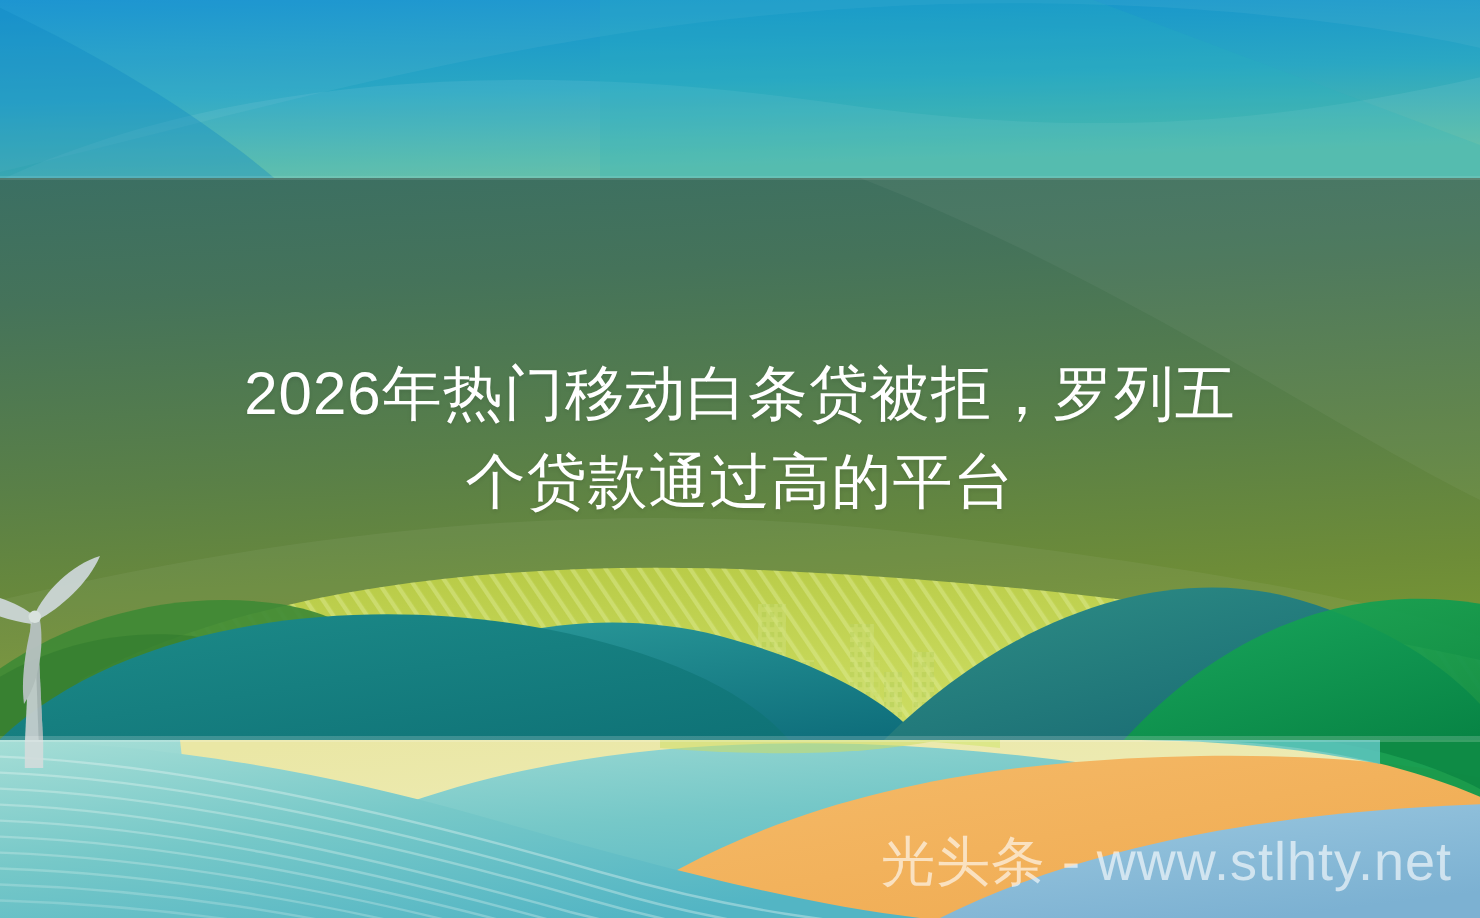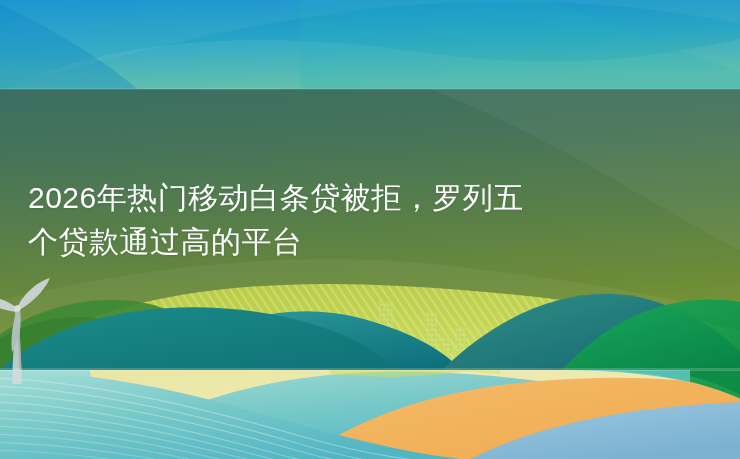--- a/index.html
+++ b/index.html
@@ -16,21 +16,21 @@
     position:absolute;inset:0;
     width:740px;height:459px;
     display:block;
   }
 
   
   #headline{
     position:absolute;
     left:0;top:176px;
     width:740px;
-    text-align:left;
+    text-align:center;
     color:#ffffff;
     font-size:30px;
     line-height:44px;
     letter-spacing:.5px;
     font-weight:400;
     z-index:40;
     padding:0 28px;
     box-sizing:border-box;
     white-space:pre-line;
     text-shadow:0 1px 2px rgba(0,0,0,.10);
@@ -251,14 +251,15 @@
       </g>
 
       <rect x="0" y="368" width="740" height="3" fill="#ffffff" opacity="0.18"></rect>
       <rect x="0" y="88" width="740" height="2" fill="#ffffff" opacity="0.10"></rect>
     </g>
   </svg>
 
   <div id="headline">2026年热门移动白条贷被拒，罗列五
 个贷款通过高的平台</div>
 
+  <div id="watermark">光头条 - www.stlhty.net</div>
 
 </div>
 
 </body></html>

